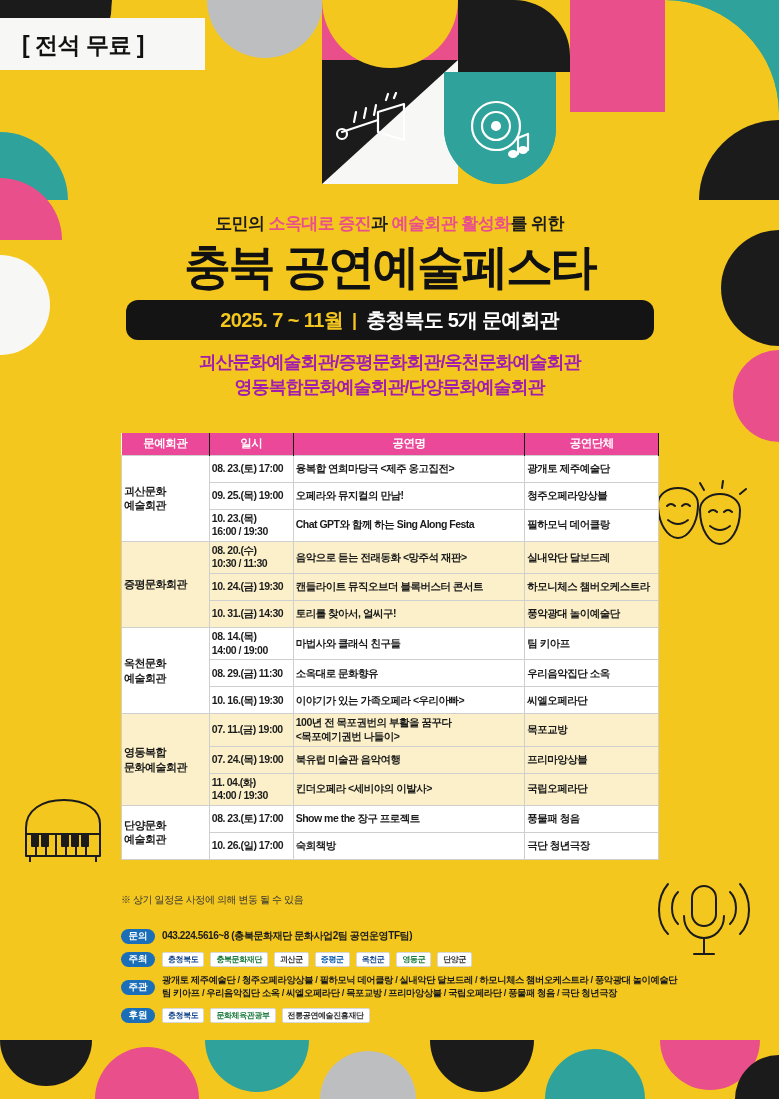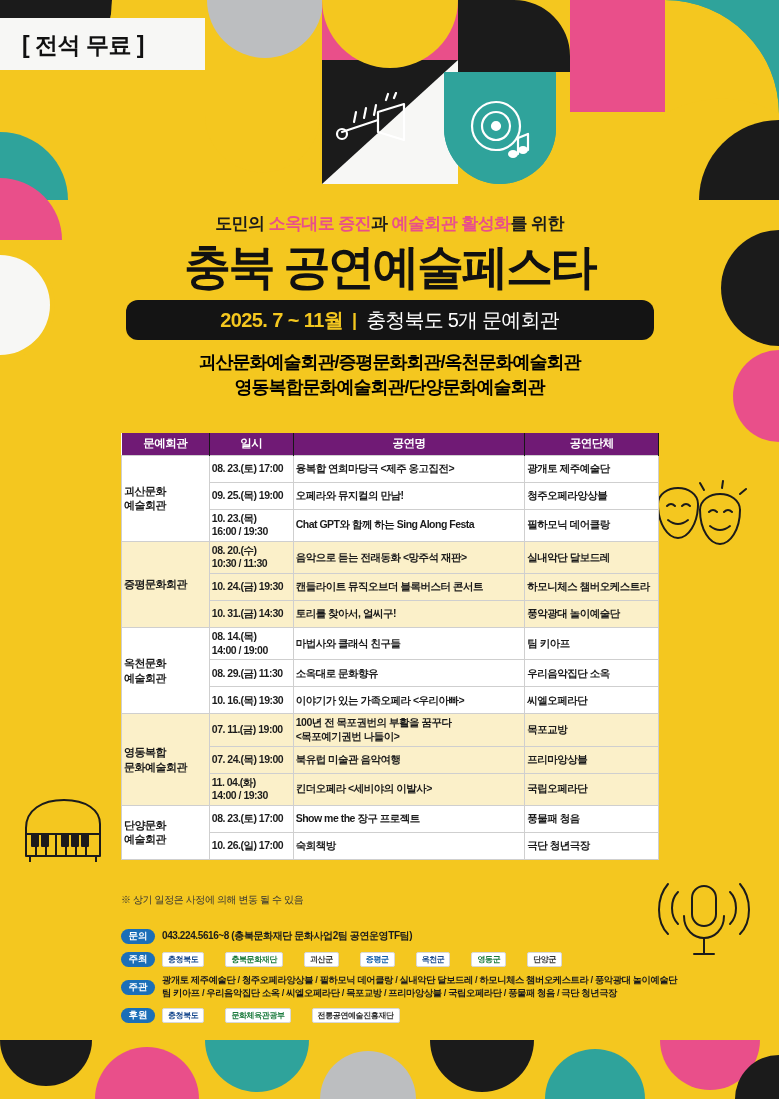--- a/index.html
+++ b/index.html
@@ -45,39 +45,39 @@
   .date-bar {
     margin: 9px auto 0;
     width: 528px; height: 40px;
     background: #141414;
     display: flex; align-items: center; justify-content: center;
     gap: 9px;
     border-radius: 12px;
   }
   .date-bar .dy { color: #F4C71F; font-size: 20px; font-weight: bold; letter-spacing: -0.6px; }
   .date-bar .sep { color: #F4C71F; font-size: 18px; font-weight: bold; }
-  .date-bar .dv { color: #fff; font-size: 20px; font-weight: normal; letter-spacing: -0.8px; }
+  .date-bar .dv { color: #fff; font-size: 20px; font-weight: bold; letter-spacing: -0.8px; }
 
   .venue-lines {
     margin-top: 10px;
-    font-size: 18px; font-weight: bold; color: #000000;
+    font-size: 18px; font-weight: bold; color: #a21caf;
     line-height: 1.38; letter-spacing: -1px;
   }
 
   
   .table-wrap {
     position: absolute; left: 121px; top: 433px; width: 538px; z-index: 20;
   }
   table.sched {
     width: 100%; border-collapse: collapse;
     background: #fff;
     font-size: 10.5px; color: #1b1b1b;
   }
   table.sched th {
-    background: #701a75; color: #fff;
+    background: #ec4899; color: #fff;
     font-size: 11.5px; font-weight: bold;
     height: 22px; letter-spacing: -0.5px;
     border-right: 1px solid #171717;
   }
   table.sched td {
     border: 1px solid #cfcfcf;
     text-align: left;
     height: 27px;
     font-weight: bold;
     letter-spacing: -0.5px;
@@ -105,21 +105,21 @@
   }
   .frow { display: flex; align-items: center; margin-bottom: 7px; }
   .ftag {
     flex: 0 0 auto; width: 34px; height: 15px; border-radius: 8px;
     background: #1b6fb8; color: #fff; font-size: 9.5px; font-weight: bold;
     display: flex; align-items: center; justify-content: center;
     margin-right: 7px; margin-top: 1px;
   }
   .ftext { font-weight: bold; letter-spacing: -0.4px; line-height: 1.42; }
   .ftext.small { font-weight: bold; font-size: 9.3px; }
-  .logos { display: flex; flex-wrap: wrap; gap: 21px; align-items: center; }
+  .logos { display: flex; flex-wrap: wrap; gap: 6px; align-items: center; }
   .logo-chip {
     height: 15px; padding: 0 5px; border-radius: 2px;
     background: #fff; border: 1px solid #d8d8d8;
     font-size: 8px; font-weight: bold; color: #1b4b8f;
     display: flex; align-items: center; letter-spacing: -0.4px;
   }
   .logo-chip.green { color: #1a7a3c; }
   .logo-chip.dark { color: #333; }
   .logo-chip.blue2 { color: #0d5bab; }
 

